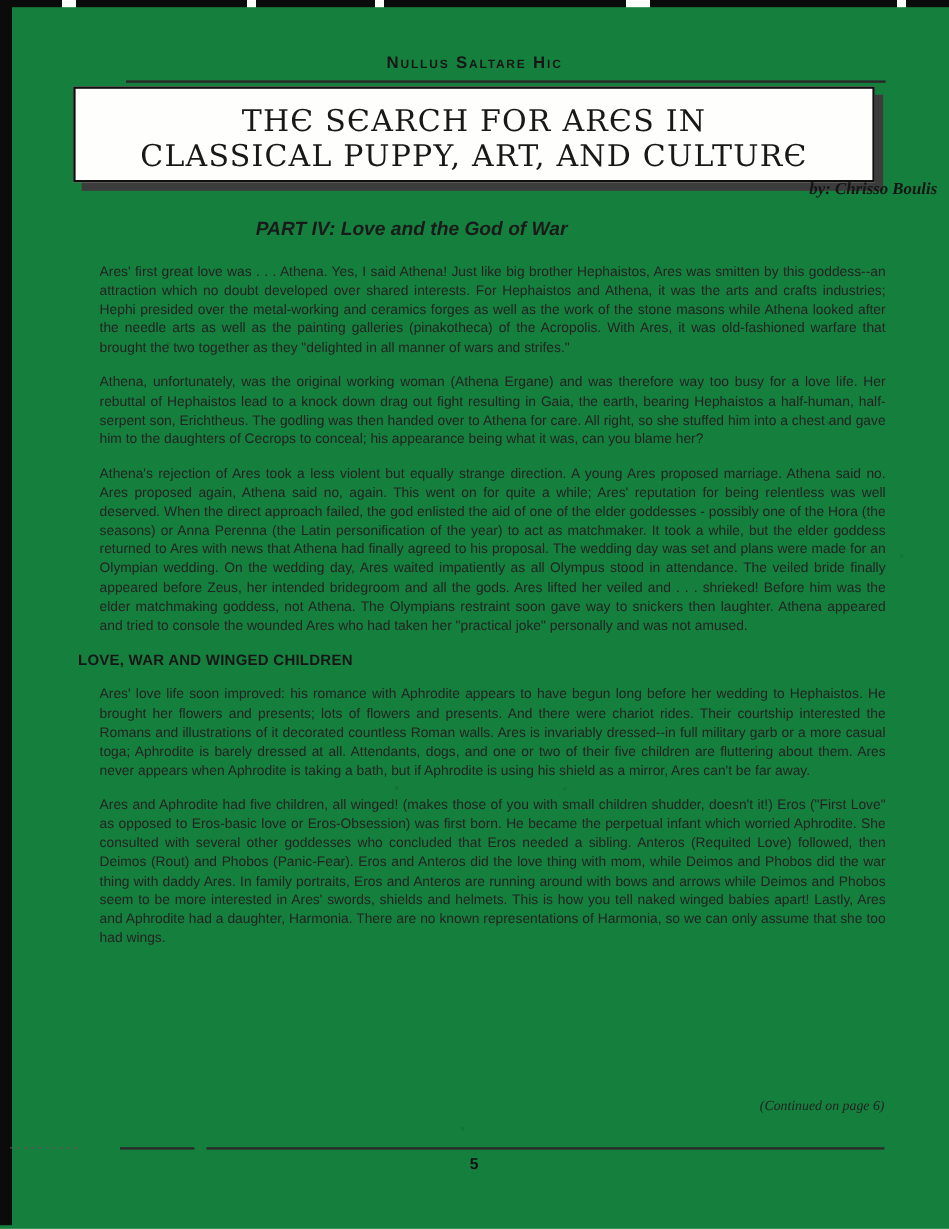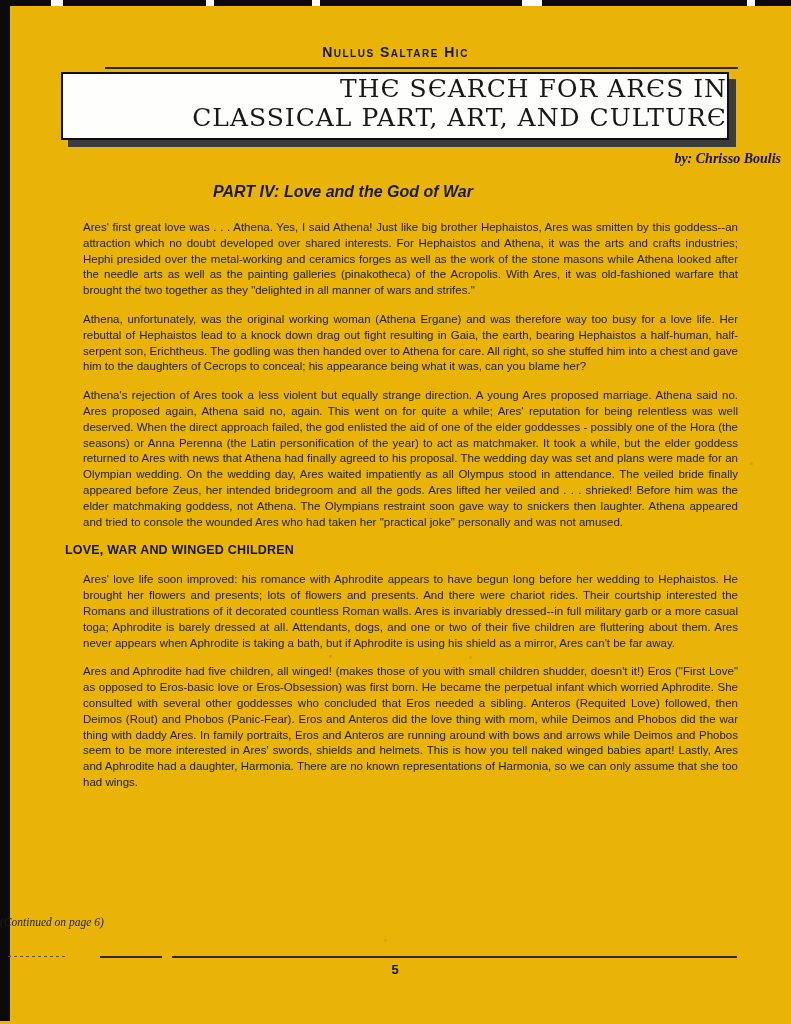--- a/index.html
+++ b/index.html
@@ -6,21 +6,21 @@
   body{
     width:791px;height:1024px;
     background:#f2f2ef;
     font-family:"Liberation Sans", sans-serif;
     color:#1c1c1c;
     position:relative;
     overflow:hidden;
   }
   .page{
     position:absolute;inset:0;
-    background:#eab308;
+    background:#15803d;
   }
   
   .top-edge{
     position:absolute;top:0;left:0;width:791px;height:6px;
     background:linear-gradient(90deg,
       #0b0b0b 0 6.5%, #fdfdfb 6.5% 8%,
       #0b0b0b 8% 26%, #fdfdfb 26% 27%,
       #0b0b0b 27% 39.5%, #fdfdfb 39.5% 40.5%,
       #0b0b0b 40.5% 66%, #fdfdfb 66% 68.5%,
       #0b0b0b 68.5% 94.5%, #fdfdfb 94.5% 95.5%,
@@ -39,22 +39,22 @@
   }
   .masthead-rule{
     position:absolute;top:67px;left:105px;width:633px;height:2px;
     background:#2a2a2a;
   }
   .title-box{
     position:absolute;top:72px;left:61px;width:664px;height:64px;
     background:#fefefd;
     border:2px solid #101010;
     box-shadow:7px 7px 0 0 #3c3c3c;
-    text-align:right;
-    padding-top:0;
+    text-align:center;
+    padding-top:12px;
   }
   .title-line{
     font-family:"DejaVu Serif", serif;
     font-size:25px;line-height:29px;
     letter-spacing:1px;
     color:#181818;
     white-space:nowrap;
   }
   .byline{
     position:absolute;top:151px;left:0;width:737px;
@@ -82,21 +82,21 @@
     margin-top:13px;
   }
   .body-para{
     font-size:11.5px;line-height:15.8px;
     text-align:justify;
     color:#222;
     margin:0 0 13px 18px;
   }
   .continued{
     position:absolute;top:916px;left:0;width:737px;
-    text-align:left;
+    text-align:right;
     font-family:"Liberation Serif", serif;
     font-style:italic;font-size:11.5px;
     color:#1f1f1f;
   }
   .footer-rule{position:absolute;top:956px;left:0;width:791px;height:2px;}
   .fr-seg{position:absolute;top:0;height:2px;background:#2b2b2b;}
   .fr-a{left:8px;width:58px;height:1px;background:repeating-linear-gradient(90deg,#555 0 3px,transparent 3px 6px);}
   .fr-b{left:100px;width:62px;}
   .fr-c{left:172px;width:565px;}
   .page-number{
@@ -127,21 +127,21 @@
 
   <div class="top-edge"></div>
   <div class="left-edge"></div>
   <div class="speckles"></div>
 
   <div class="masthead">Nullus Saltare Hic</div>
   <div class="masthead-rule"></div>
 
   <div class="title-box">
     <div class="title-line">THЄ SЄARCH FOR ARЄS IN</div>
-    <div class="title-line">CLASSICAL PART, ART, AND CULTURЄ</div>
+    <div class="title-line">CLASSICAL PUPPY, ART, AND CULTURЄ</div>
   </div>
 
   <div class="byline">by: Chrisso Boulis</div>
 
   <div class="part-heading">PART IV: Love and the God of War</div>
 
   <div class="content">
     <p class="body-para">Ares' first great love was . . . Athena. Yes, I said Athena! Just like big brother Hephaistos, Ares was smitten by this goddess--an attraction which no doubt developed over shared interests. For Hephaistos and Athena, it was the arts and crafts industries; Hephi presided over the metal-working and ceramics forges as well as the work of the stone masons while Athena looked after the needle arts as well as the painting galleries (pinakotheca) of the Acropolis. With Ares, it was old-fashioned warfare that brought the two together as they "delighted in all manner of wars and strifes."</p>
     <p class="body-para">Athena, unfortunately, was the original working woman (Athena Ergane) and was therefore way too busy for a love life. Her rebuttal of Hephaistos lead to a knock down drag out fight resulting in Gaia, the earth, bearing Hephaistos a half-human, half-serpent son, Erichtheus. The godling was then handed over to Athena for care. All right, so she stuffed him into a chest and gave him to the daughters of Cecrops to conceal; his appearance being what it was, can you blame her?</p>
     <p class="body-para">Athena's rejection of Ares took a less violent but equally strange direction. A young Ares proposed marriage. Athena said no. Ares proposed again, Athena said no, again. This went on for quite a while; Ares' reputation for being relentless was well deserved. When the direct approach failed, the god enlisted the aid of one of the elder goddesses - possibly one of the Hora (the seasons) or Anna Perenna (the Latin personification of the year) to act as matchmaker. It took a while, but the elder goddess returned to Ares with news that Athena had finally agreed to his proposal. The wedding day was set and plans were made for an Olympian wedding. On the wedding day, Ares waited impatiently as all Olympus stood in attendance. The veiled bride finally appeared before Zeus, her intended bridegroom and all the gods. Ares lifted her veiled and . . . shrieked! Before him was the elder matchmaking goddess, not Athena. The Olympians restraint soon gave way to snickers then laughter. Athena appeared and tried to console the wounded Ares who had taken her "practical joke" personally and was not amused.</p>

